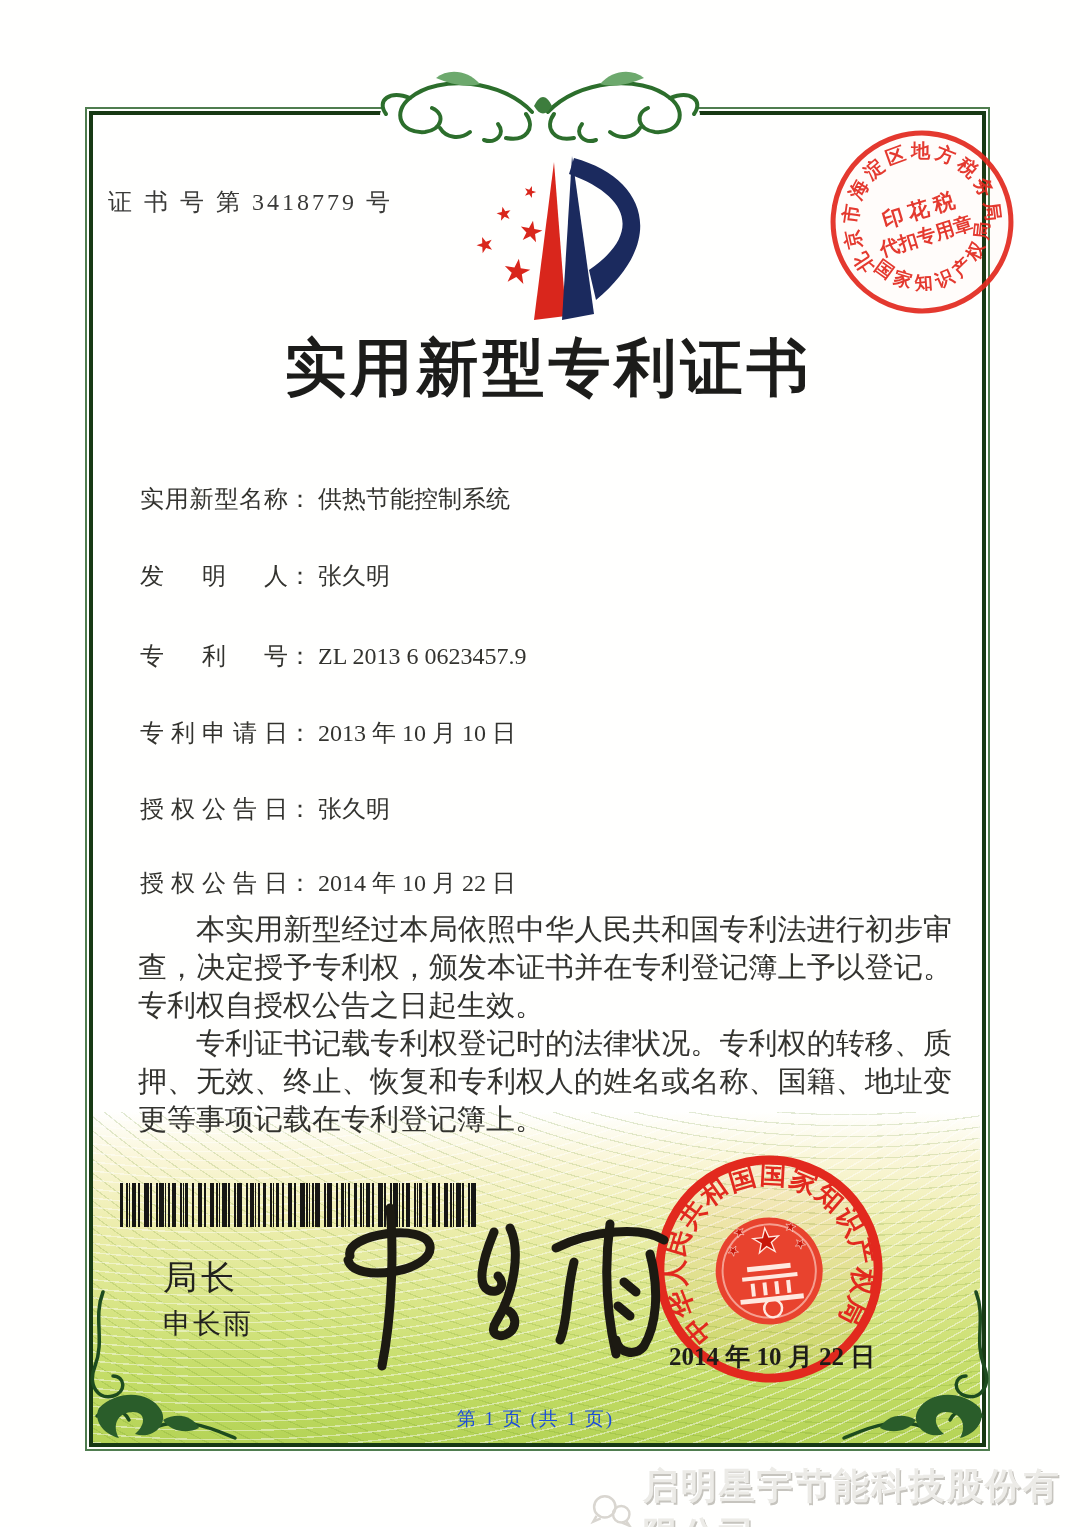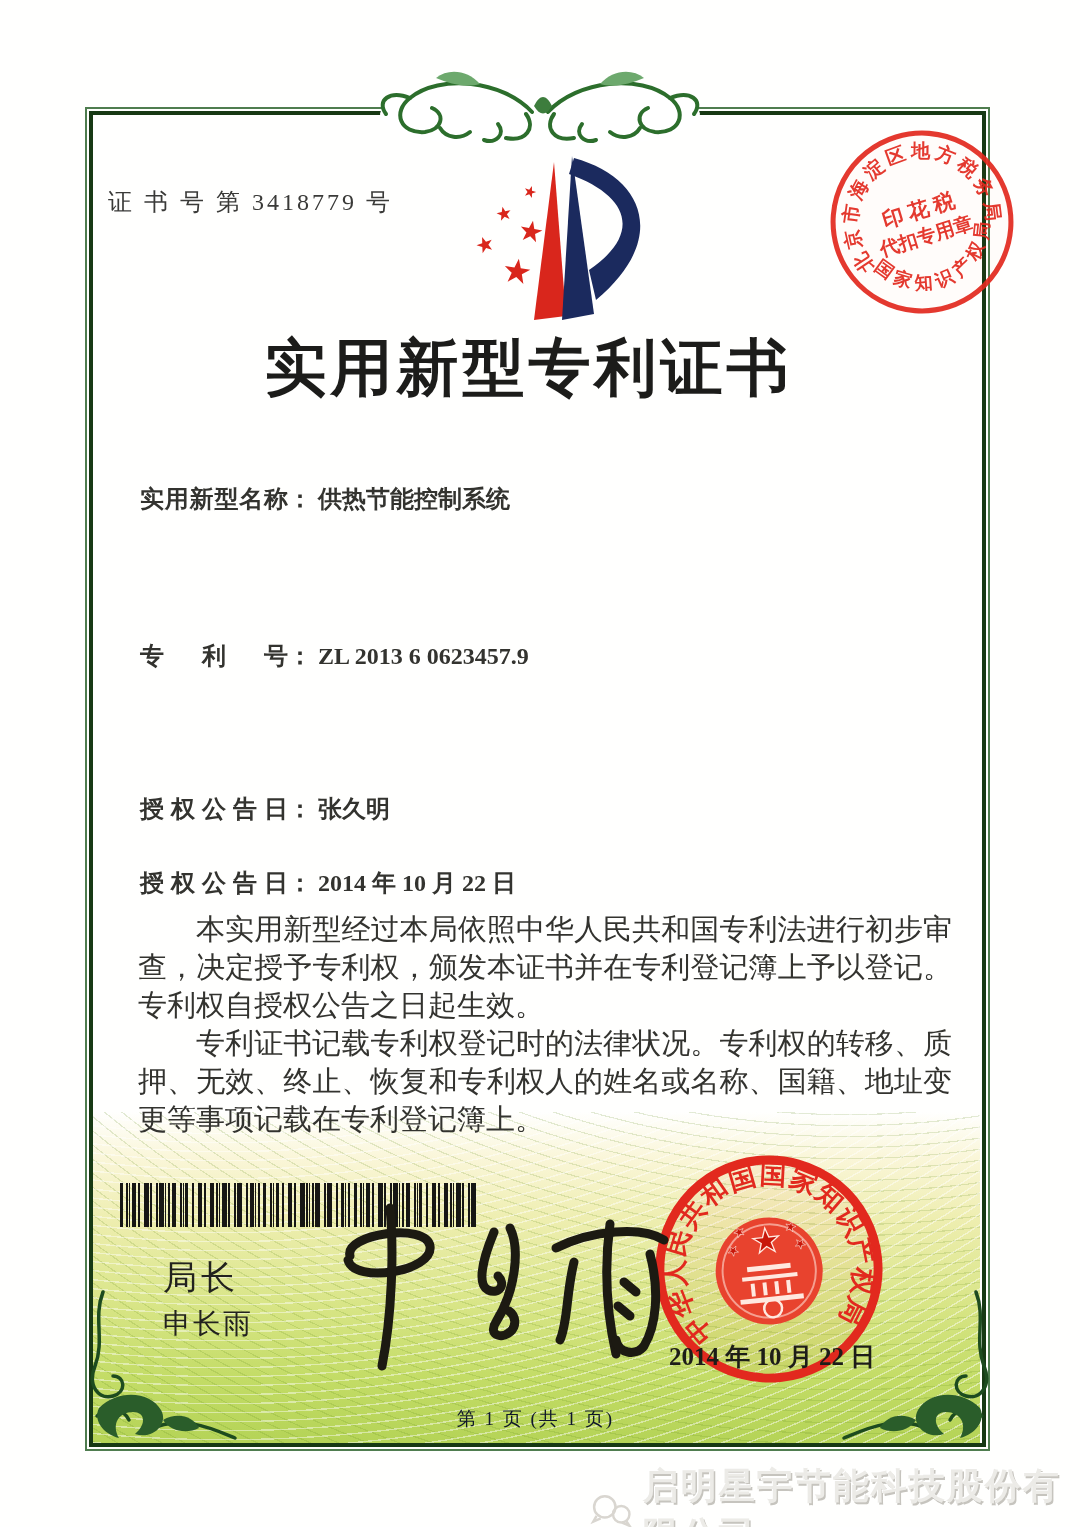--- a/index.html
+++ b/index.html
@@ -13,24 +13,24 @@
 
   
   .band{left:91px;top:1112px;width:889px;height:333px;z-index:1;
     background:
       repeating-radial-gradient(circle 1700px at 15% -1050px, rgba(255,255,255,.45) 0 1.4px, rgba(255,255,255,0) 1.4px 9px),
       repeating-radial-gradient(circle 1500px at 85% -900px, rgba(96,140,30,.18) 0 1.2px, rgba(96,140,30,0) 1.2px 11px),
       linear-gradient(180deg, rgba(255,254,243,0) 0%, #faf6d8 14%, #eeeeb0 32%, #d8e586 58%, #c3dc66 80%, #b4d356 100%);
   }
 
   .cert-no{left:108px;top:186px;font-size:24px;letter-spacing:3px;color:#3a3a38;z-index:4;}
-  .title{left:78px;top:326px;width:901px;text-align:center;font-size:62px;font-weight:bold;
+  .title{left:98px;top:326px;width:901px;text-align:center;font-size:62px;font-weight:bold;
          letter-spacing:4px;color:#1c1c1a;z-index:4;margin:0;}
 
-  .field-row{left:140px;height:34px;font-size:24px;color:#33332f;z-index:4;white-space:nowrap;font-weight:bold;}
+  .field-row{left:140px;height:34px;font-size:24px;color:#33332f;z-index:4;white-space:nowrap;}
   .fld-label{display:inline-block;width:148px;text-align:justify;text-align-last:justify;}
   .fld-value{margin-left:6px;}
 
   .body-text{left:138px;top:910px;width:814px;z-index:4;}
   .body-text p{margin:0;text-indent:2em;font-size:29px;line-height:38px;color:#33332f;text-align:justify;}
 
   .barcode{left:120px;top:1183px;width:358px;height:44px;z-index:5;
     background-image:
       repeating-linear-gradient(90deg,#161614 0 2px,rgba(0,0,0,0) 2px 6px),
       repeating-linear-gradient(90deg,#161614 0 1px,rgba(0,0,0,0) 1px 9px),
@@ -38,21 +38,21 @@
 
   .signer-title{left:163px;top:1255px;font-size:34px;color:#22221e;z-index:5;letter-spacing:4px;}
   .signer-name{left:163px;top:1305px;font-size:28px;color:#22221e;z-index:5;letter-spacing:2px;}
 
   .signature{left:298px;top:1198px;z-index:6;}
 
   .seal{left:650px;top:1150px;z-index:5;transform:rotate(-6deg);}
   .seal-date{left:662px;top:1340px;width:220px;text-align:center;font-size:25px;font-weight:bold;
              color:#1d1d18;z-index:7;white-space:nowrap;}
 
-  .page-no{left:85px;top:1406px;width:901px;text-align:center;font-size:19px;color:#0f172a;
+  .page-no{left:85px;top:1406px;width:901px;text-align:center;font-size:19px;color:#1d4ed8;
            z-index:5;letter-spacing:2px;}
 
   .tax-stamp{left:826px;top:126px;z-index:5;transform:rotate(-17deg);opacity:.92;}
 
   .dragons{left:348px;top:52px;z-index:4;}
   .flourish-left{left:89px;top:1288px;z-index:6;}
   .flourish-right{left:840px;top:1288px;z-index:6;transform:scaleX(-1);}
 
   .watermark{left:590px;top:1462px;z-index:2;display:flex;align-items:center;gap:10px;}
   .watermark-text{font-size:36px;font-weight:bold;letter-spacing:2px;color:#ecebe7;
@@ -126,22 +126,28 @@
     </text>
     <text x="95" y="90" text-anchor="middle" font-size="21" font-weight="bold" fill="#e2291e">印 花 税</text>
     <text x="95" y="116" text-anchor="middle" font-size="19" font-weight="bold" fill="#e2291e">代扣专用章</text>
   </svg>
 
   <h1 class="abs title">实用新型专利证书</h1>
 
   <div class="abs field-row" style="top:483px">
     <span class="fld-label">实用新型名称</span><span>：</span><span class="fld-value">供热节能控制系统</span>
   </div>
+  <div class="abs field-row" style="top:560px">
+    <span class="fld-label">发明人</span><span>：</span><span class="fld-value">张久明</span>
+  </div>
   <div class="abs field-row" style="top:640px">
     <span class="fld-label">专利号</span><span>：</span><span class="fld-value">ZL 2013 6 0623457.9</span>
+  </div>
+  <div class="abs field-row" style="top:717px">
+    <span class="fld-label">专利申请日</span><span>：</span><span class="fld-value">2013 年 10 月 10 日</span>
   </div>
   <div class="abs field-row" style="top:793px">
     <span class="fld-label">授权公告日</span><span>：</span><span class="fld-value">张久明</span>
   </div>
   <div class="abs field-row" style="top:867px">
     <span class="fld-label">授权公告日</span><span>：</span><span class="fld-value">2014 年 10 月 22 日</span>
   </div>
 
   <div class="abs body-text">
     <p>本实用新型经过本局依照中华人民共和国专利法进行初步审查，决定授予专利权，颁发本证书并在专利登记簿上予以登记。专利权自授权公告之日起生效。</p>

